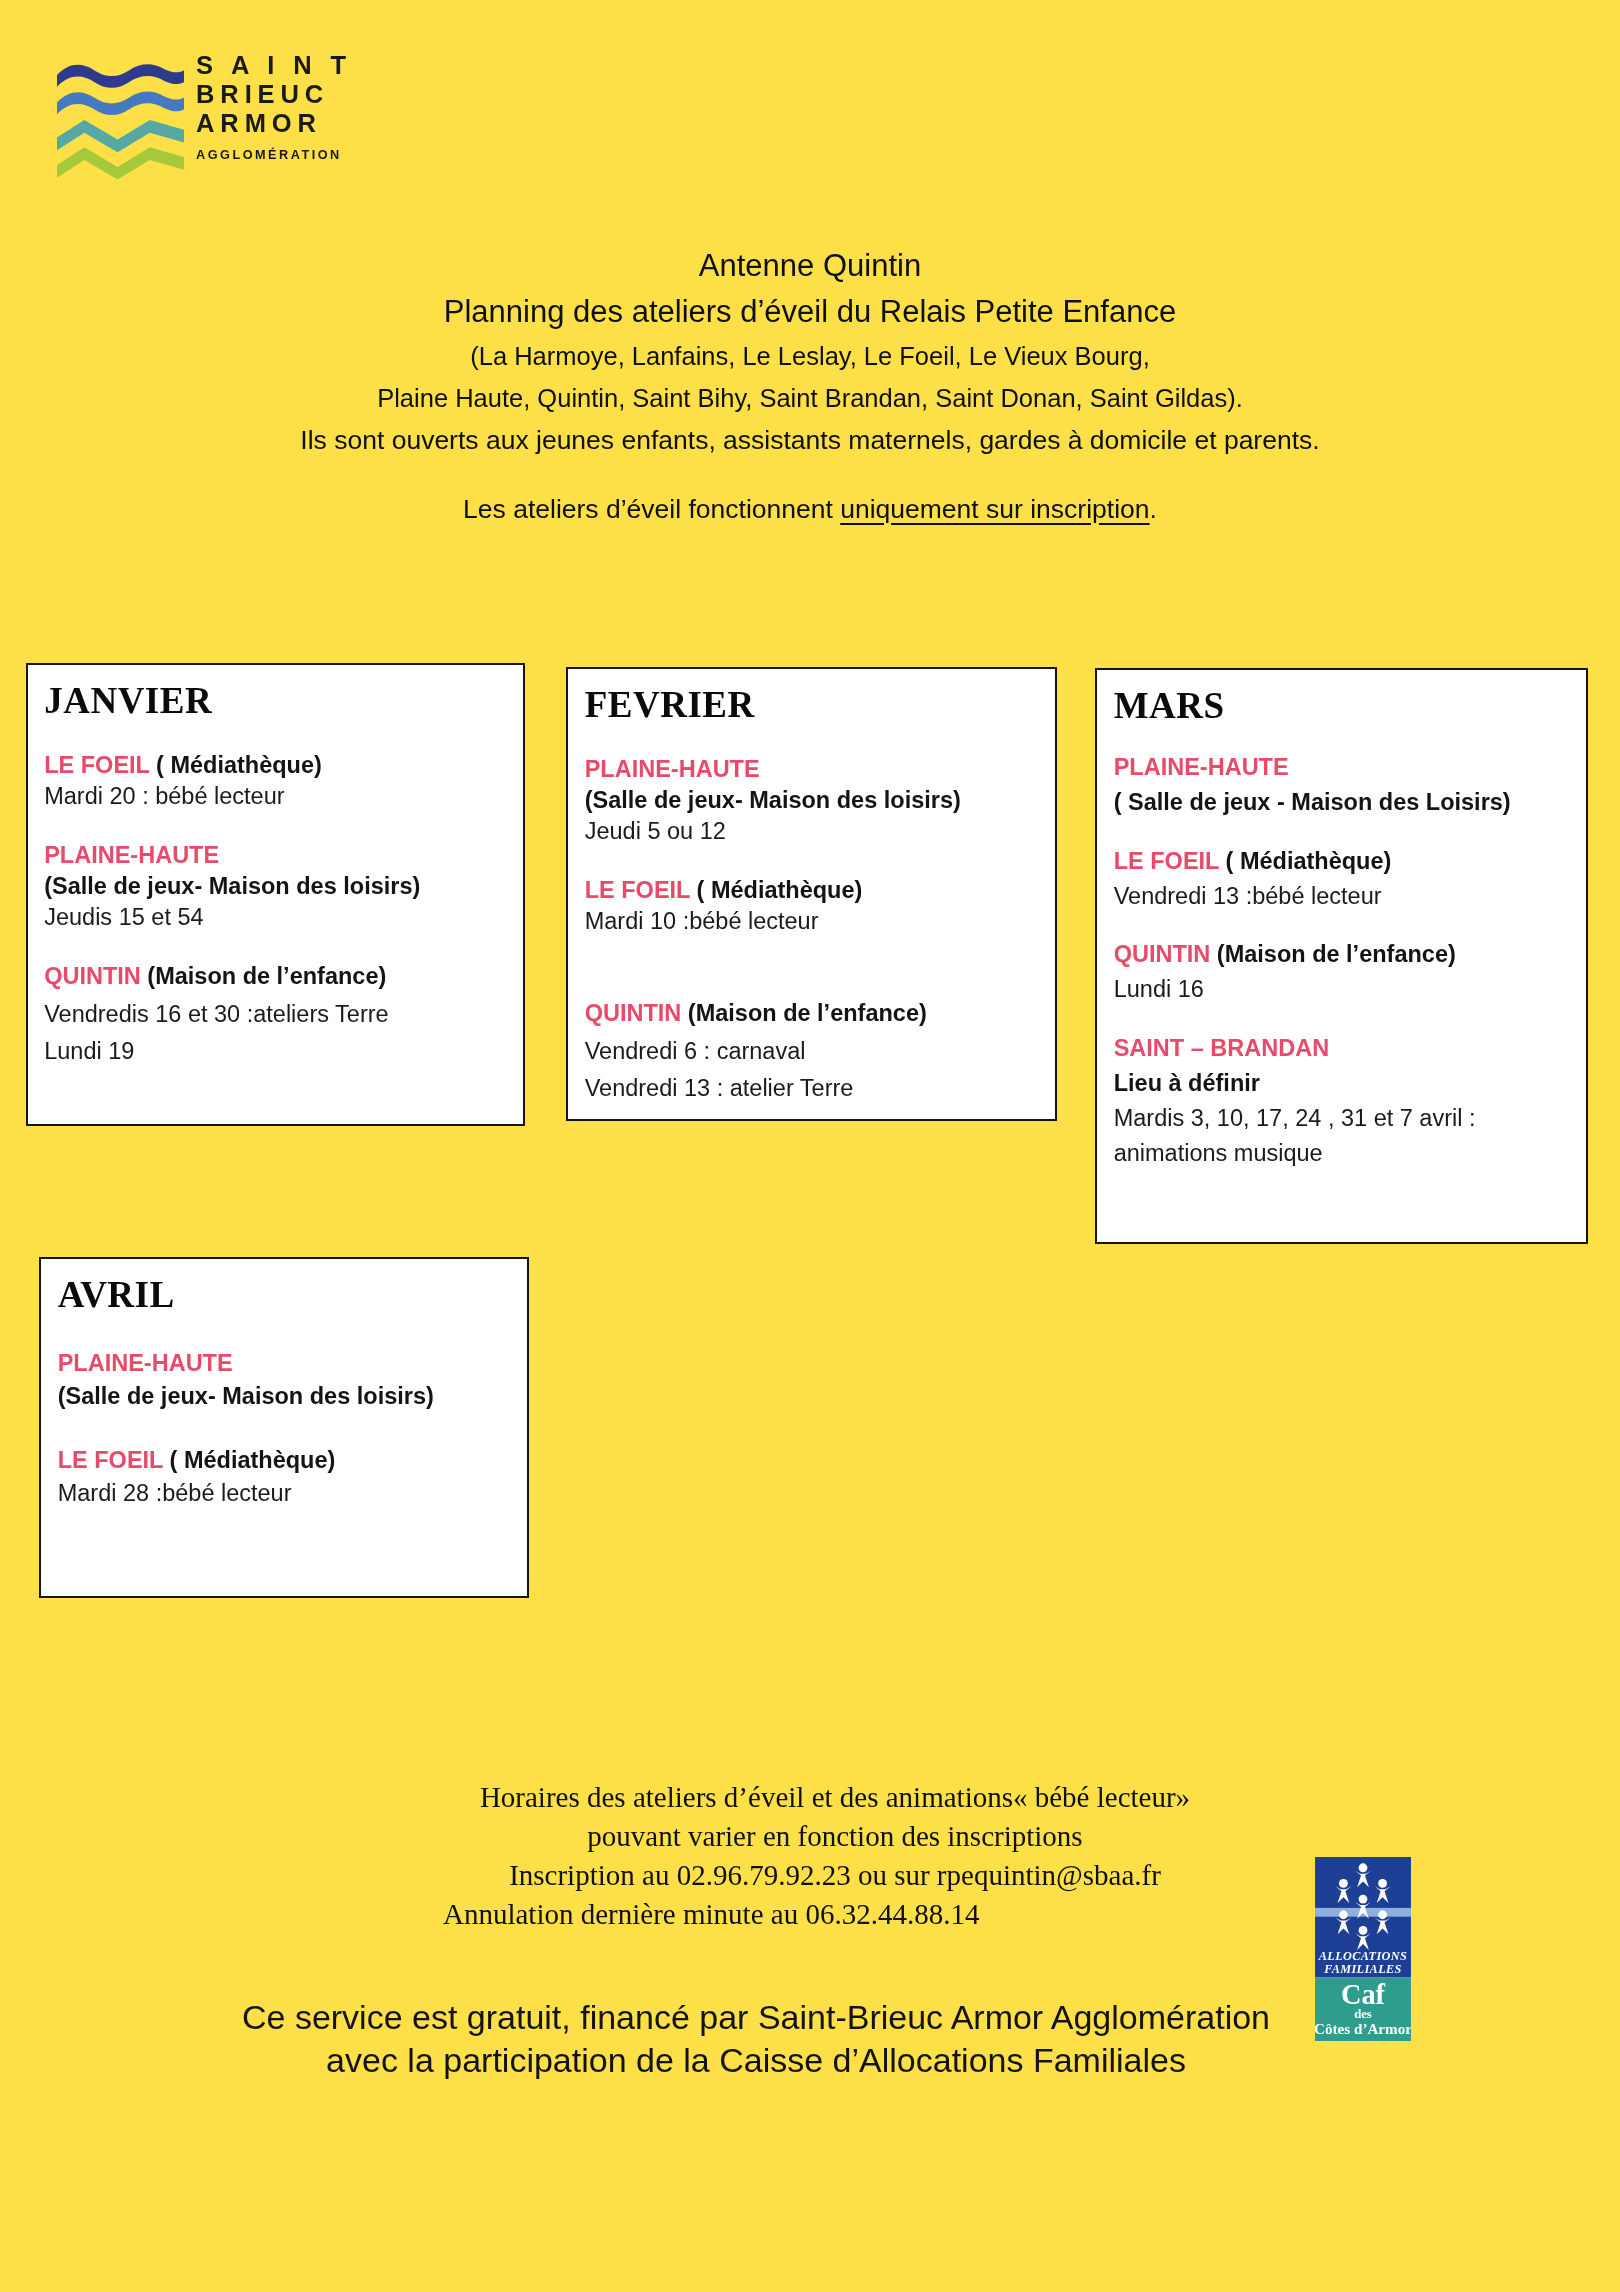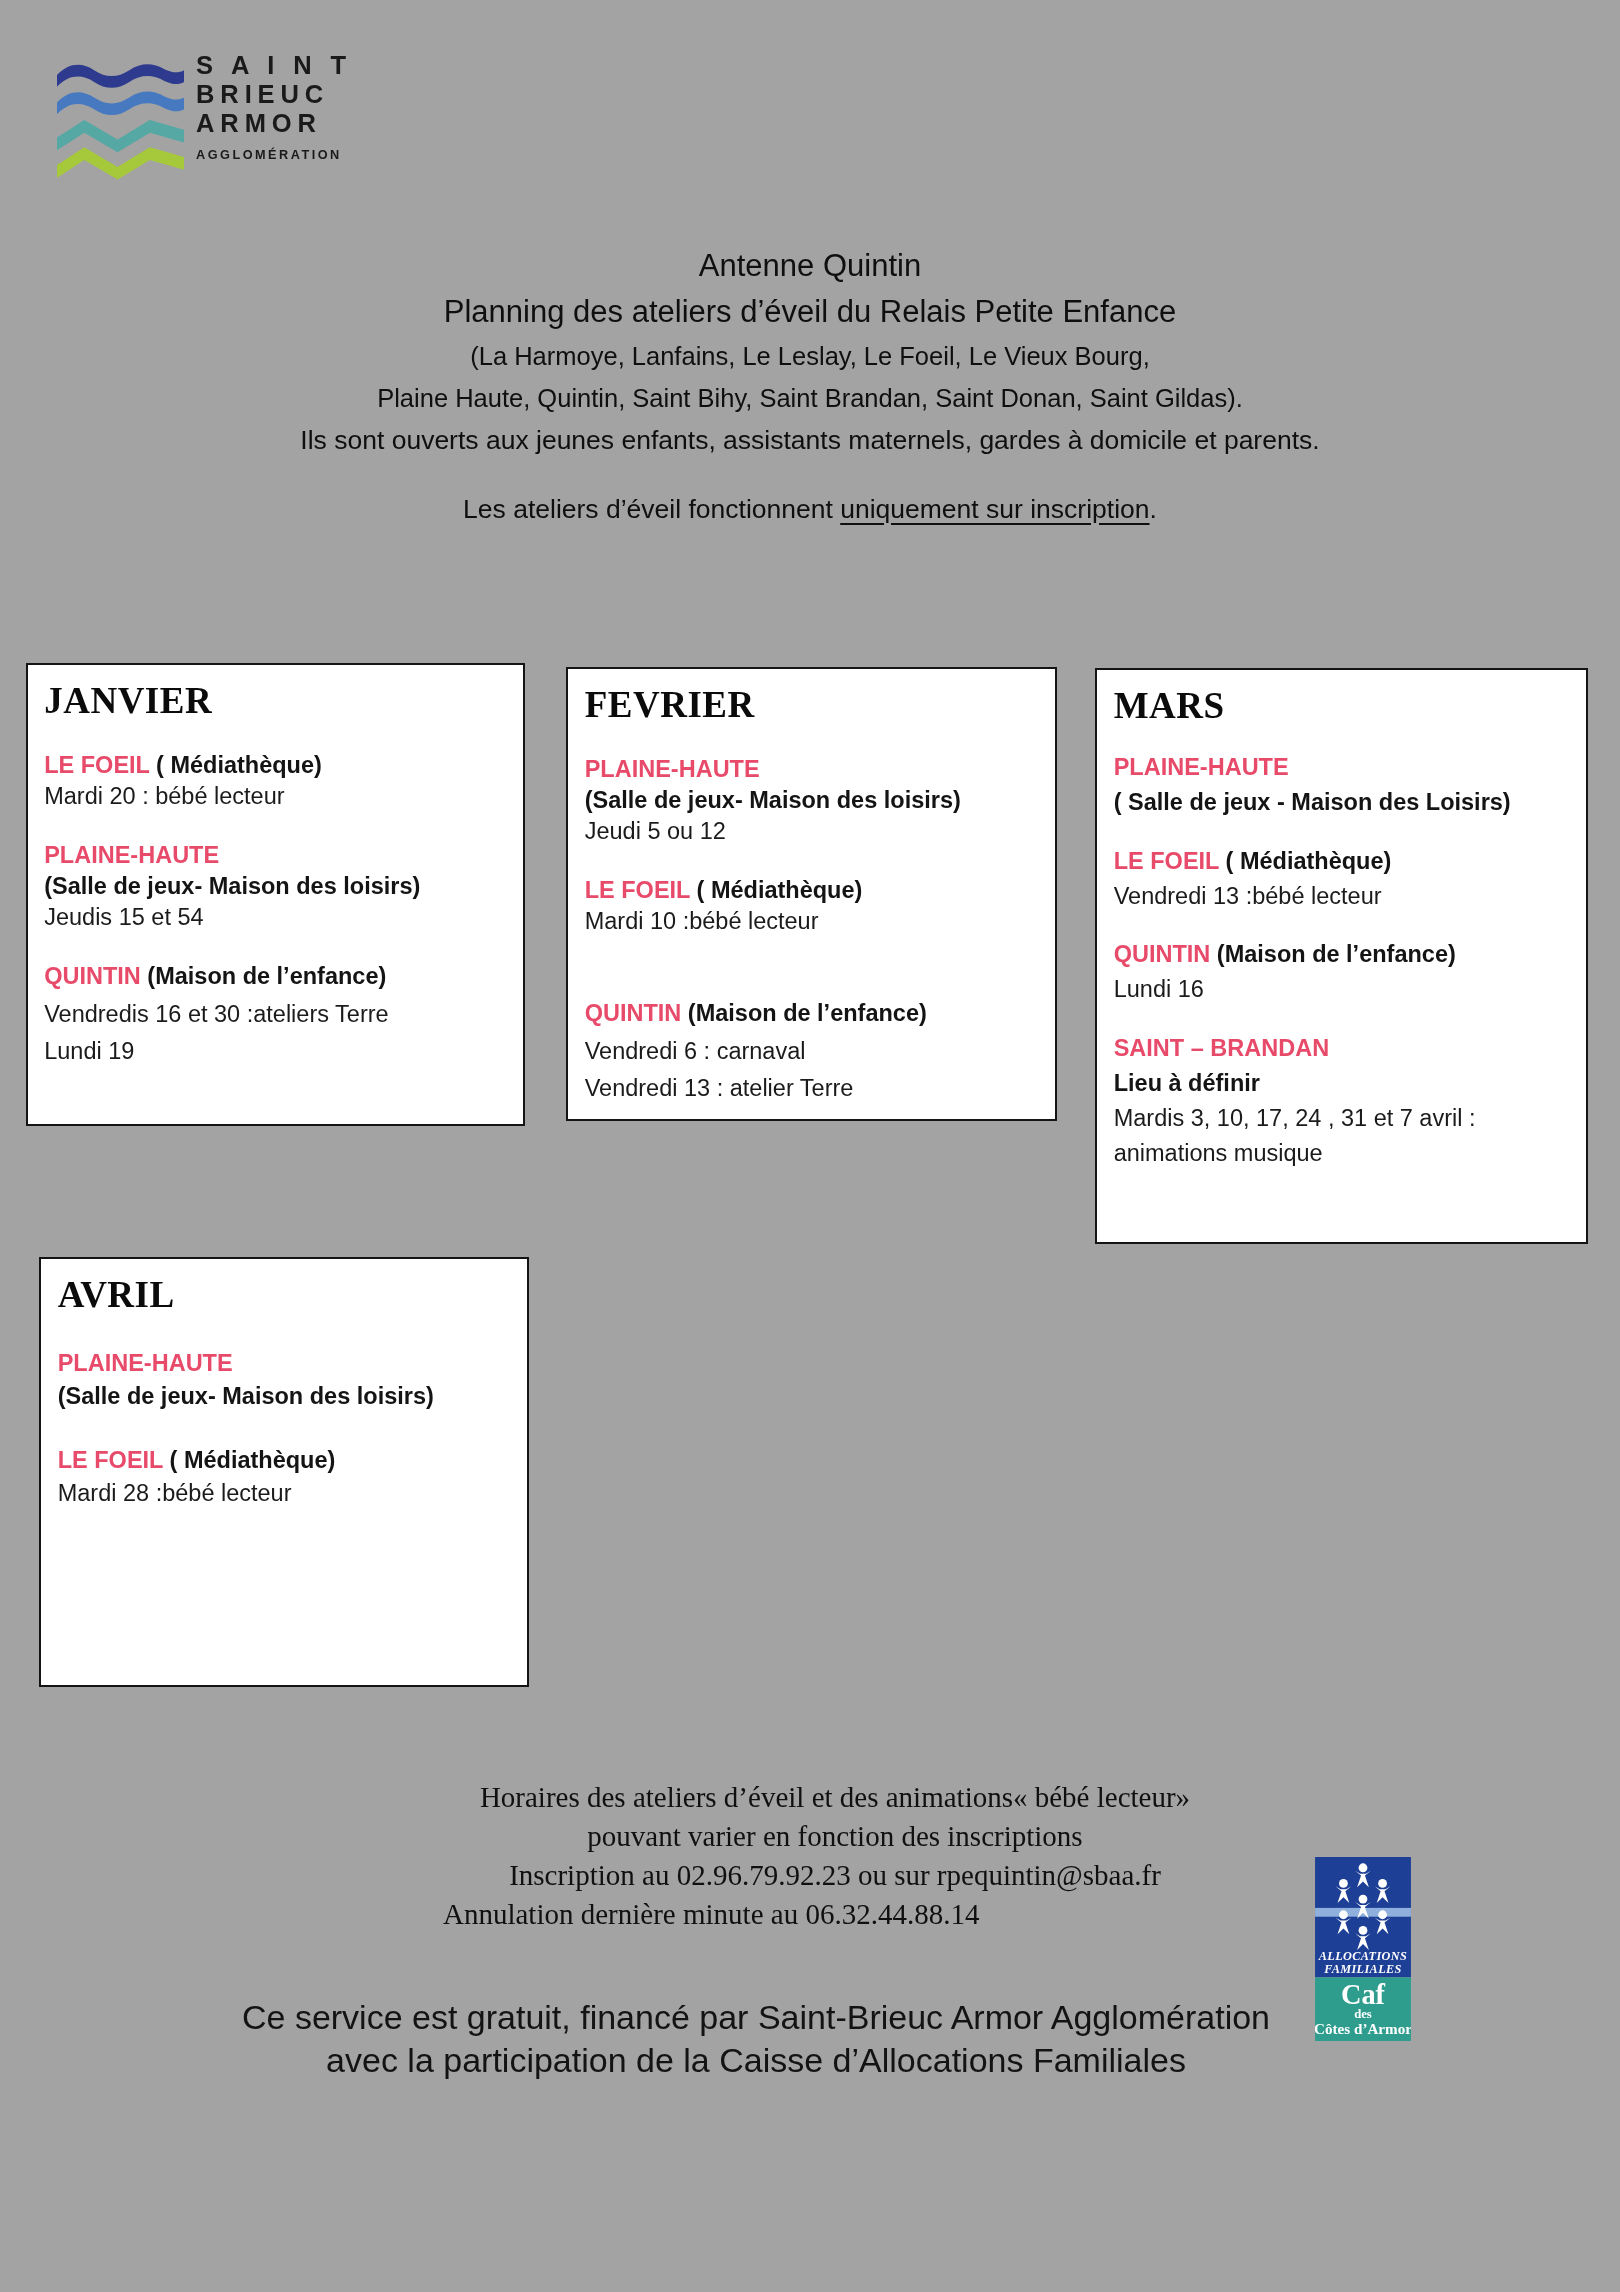--- a/index.html
+++ b/index.html
@@ -1,17 +1,17 @@
 <!DOCTYPE html>
 <html style="--red: #e84a6a; --wave1: #2d3a8d; --wave2: #4679bf; --wave3: #55a8a3; --wave4: #a6c93b; --caf-blue: #1e3f96; --caf-stripe: #8fb0dc; --caf-green: #2f9d8e;"><head>
 <meta charset="utf-8">
 <style>
   html,body{margin:0;padding:0;background:#e8e8e8;}
   .page{
-    position:relative; width:1620px; height:2293px; background:#a3a3a3;
+    position:relative; width:1620px; height:2293px; background:#fde047;
     font-family:"Liberation Sans", sans-serif; color:#111; overflow:hidden;
     margin:0 auto;
   }
   
   .logo{position:absolute; left:57px; top:51px;}
   .waves{position:absolute; left:0; top:7.8px;}
   .w1{fill:var(--wave1);} .w2{fill:var(--wave2);} .w3{fill:var(--wave3);} .w4{fill:var(--wave4);}
   .logo-text{position:absolute; left:139px; top:0;}
   .logo-big{font-weight:bold; font-size:25.5px; line-height:29px; letter-spacing:5.9px; color:#1a1a1a; white-space:nowrap;}
   .logo-small{font-weight:bold; font-size:12.7px; line-height:21.6px; letter-spacing:2.5px; color:#1a1a1a; margin-top:6.9px; white-space:nowrap;}
@@ -136,21 +136,21 @@
       <div class="date-line">Lundi 16</div>
     </div>
     <div class="section s4">
       <div class="loc-line"><span class="loc">SAINT – BRANDAN</span></div>
       <div class="venue-line">Lieu à définir</div>
       <div class="date-line">Mardis 3, 10, 17, 24 , 31 et 7 avril :</div>
       <div class="date-line">animations musique</div>
     </div>
   </div>
 
-  <div class="box b-avr" style="left:39px; top:1257px; width:490px; height:430px;">
+  <div class="box b-avr" style="left:39px; top:1257px; width:490px; height:341px;">
     <div class="box-title">AVRIL</div>
     <div class="section s1">
       <div class="loc-line"><span class="loc">PLAINE-HAUTE</span></div>
       <div class="venue-line">(Salle de jeux- Maison des loisirs)</div>
     </div>
     <div class="section s2">
       <div class="loc-line"><span class="loc">LE FOEIL</span><span> ( Médiathèque)</span></div>
       <div class="date-line">Mardi 28 :bébé lecteur</div>
     </div>
   </div>

